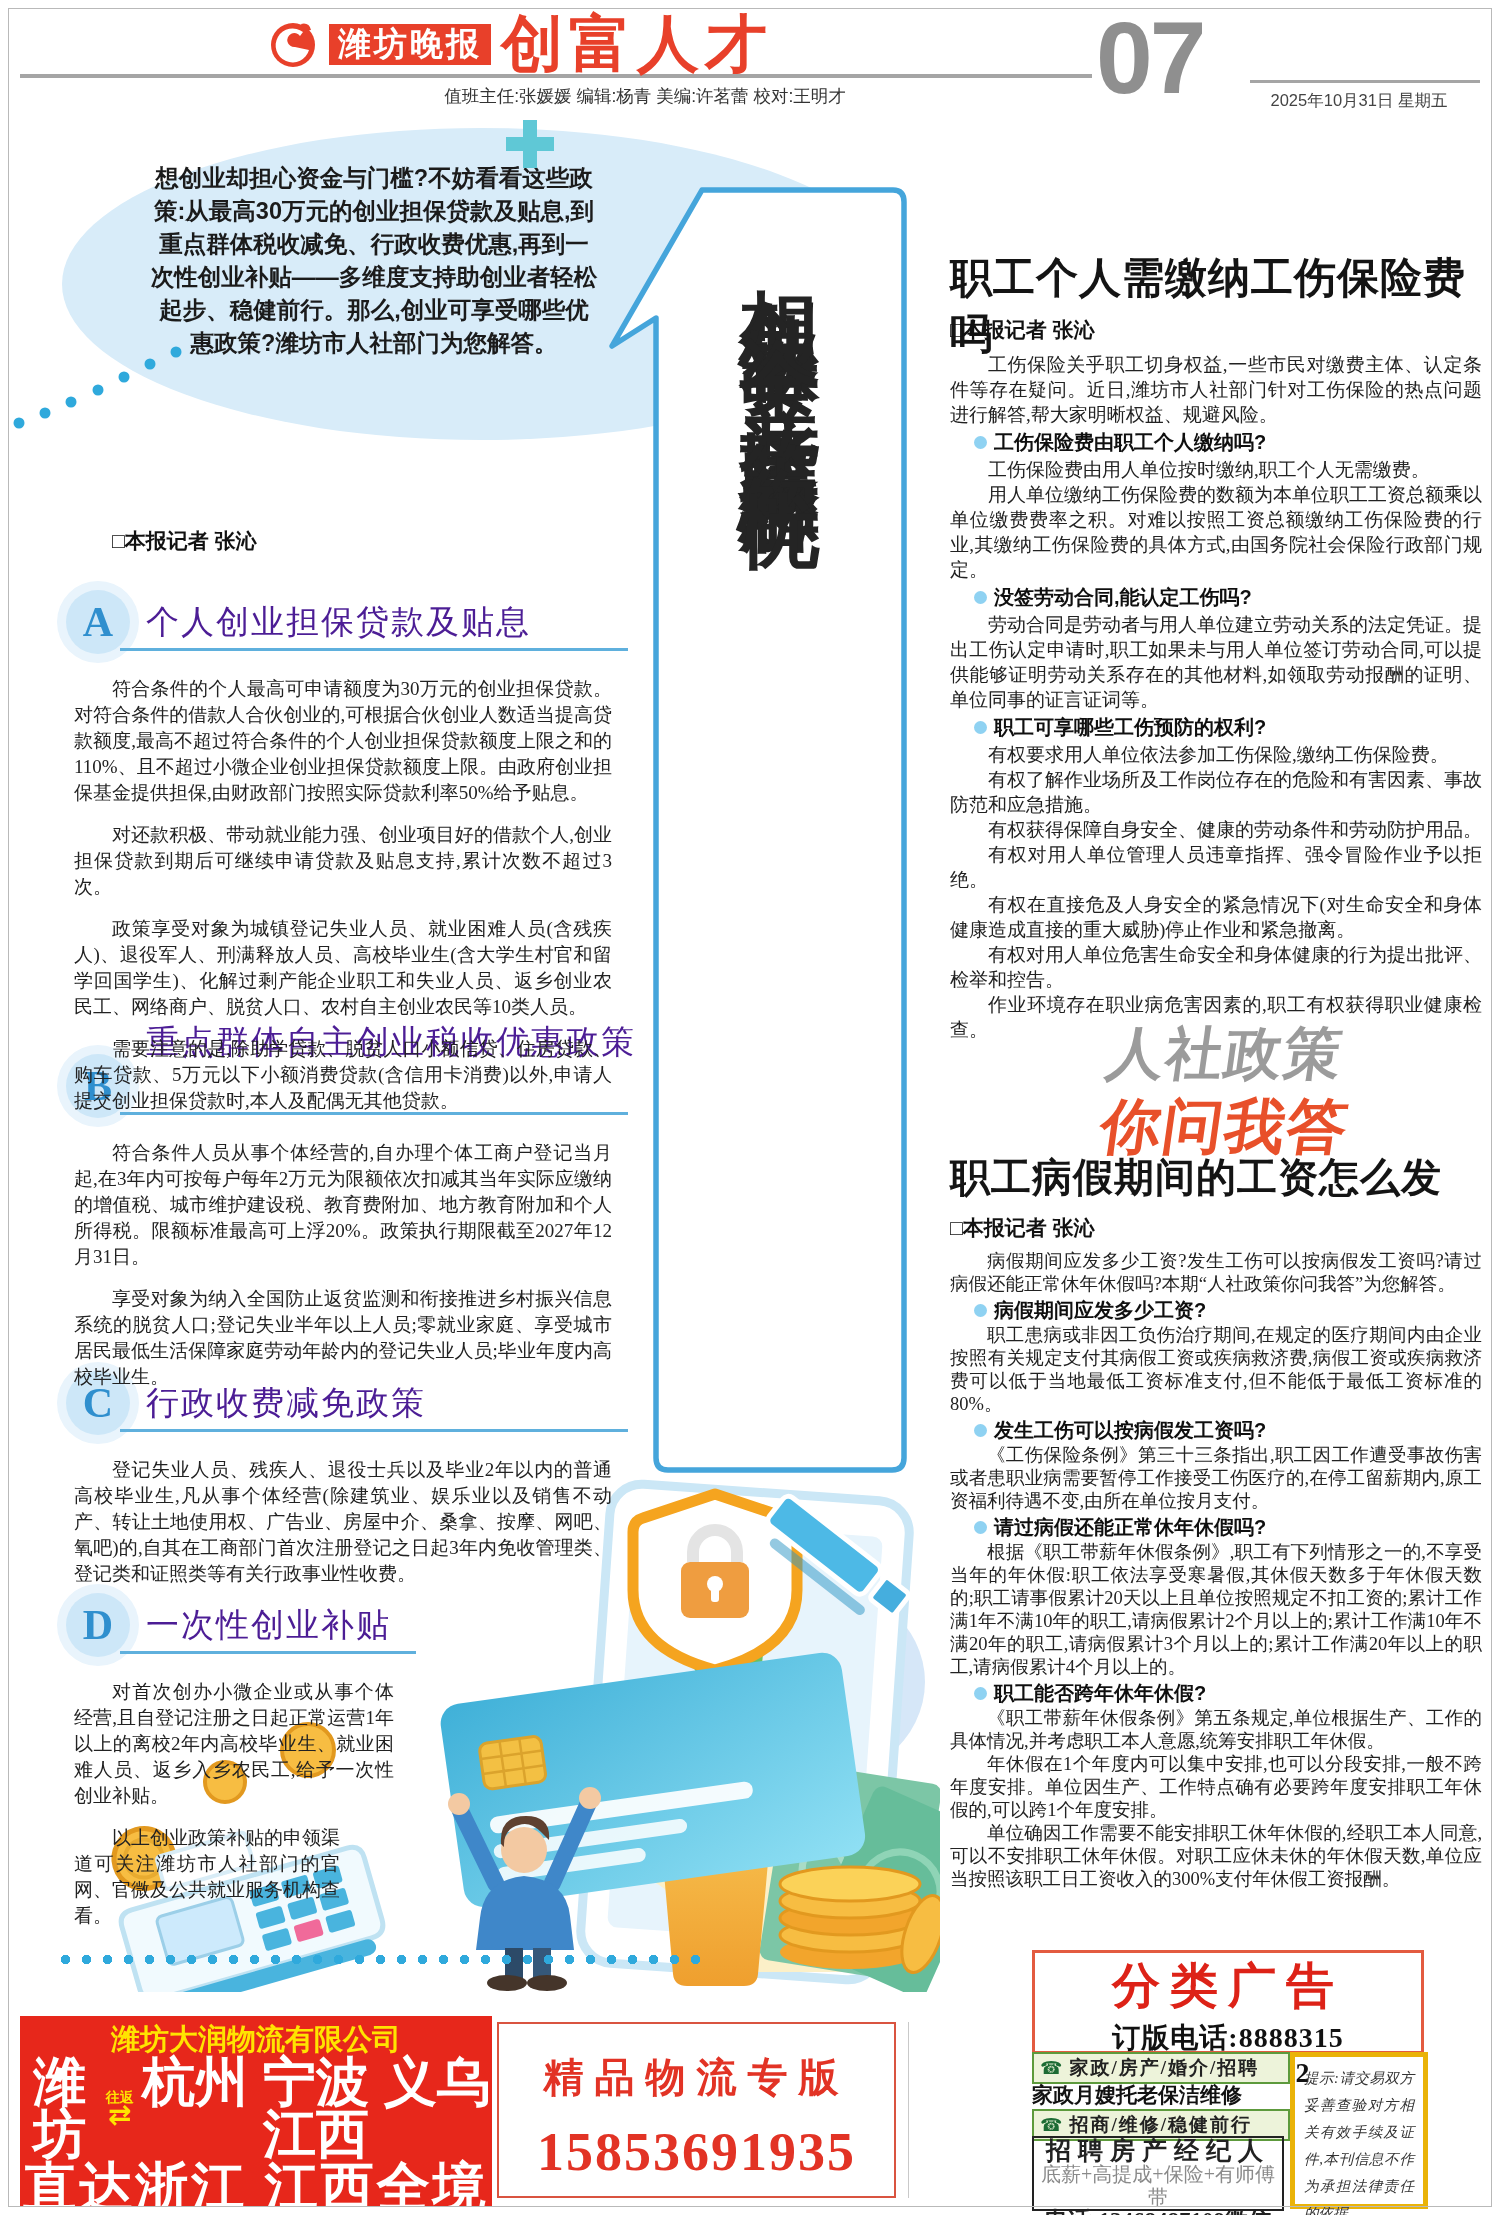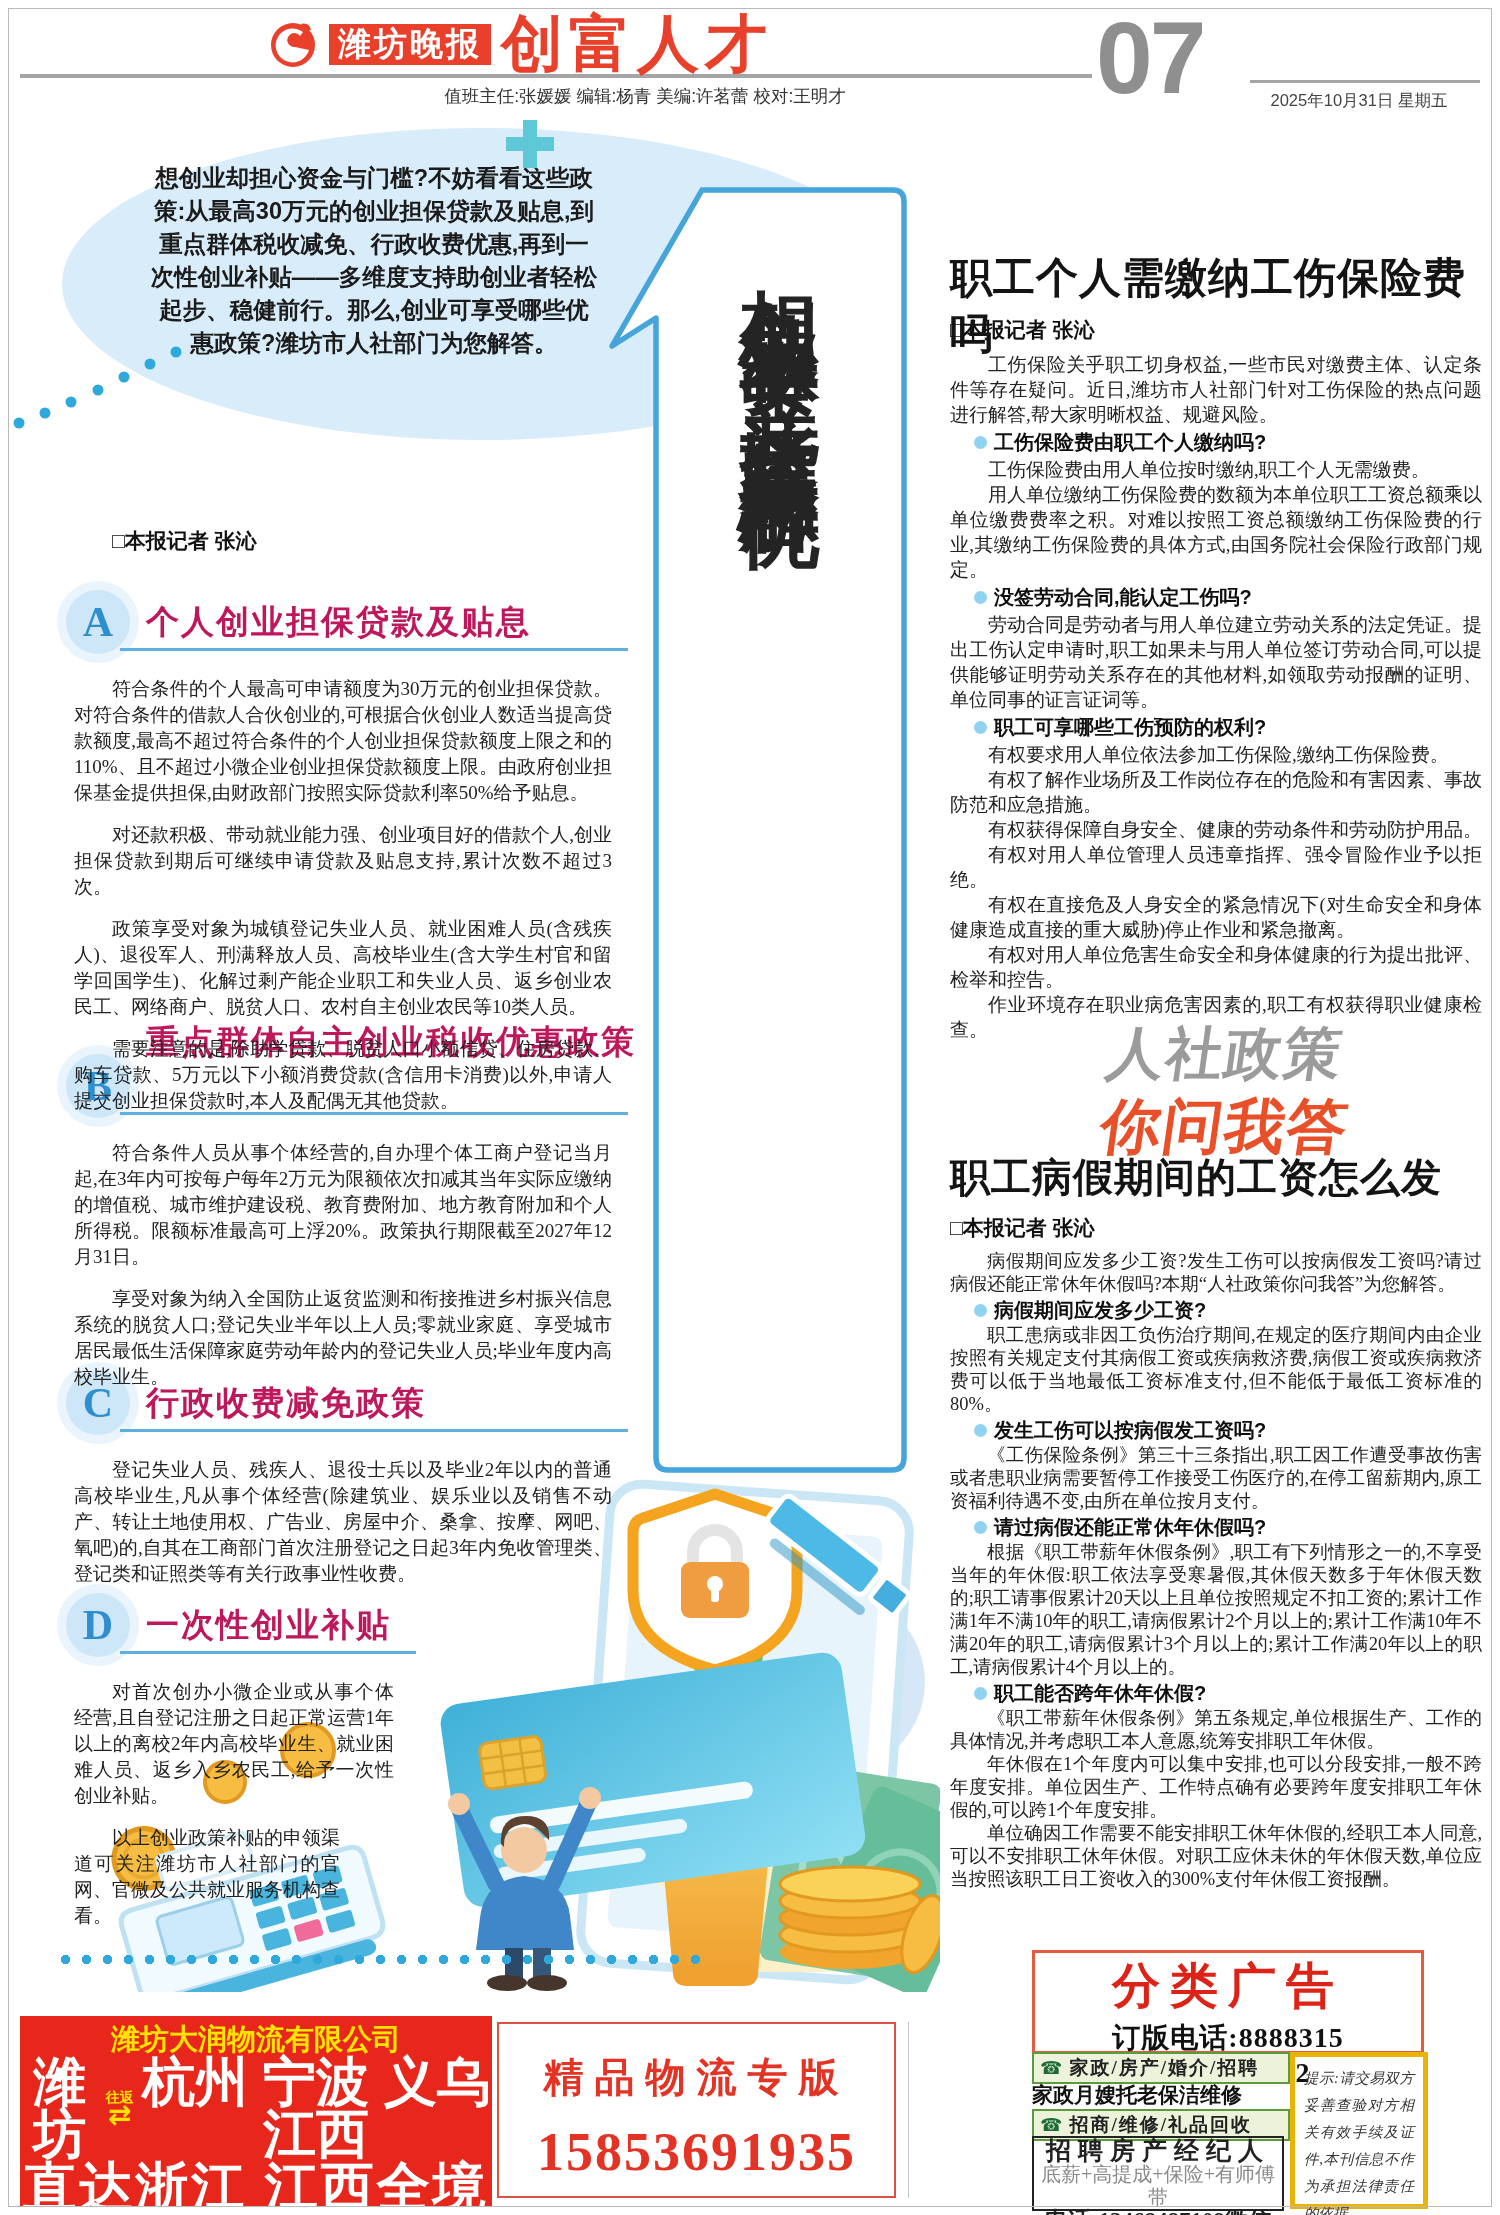--- a/index.html
+++ b/index.html
@@ -23,21 +23,21 @@
              text-align:center;z-index:2;font-family:"Liberation Sans","DejaVu Sans",sans-serif;}
   .plus{left:506px;top:120px;width:48px;height:48px;z-index:6;}
   .plus i{position:absolute;background:#5fc8d6;}
   .plus i.h{left:0;top:17px;width:48px;height:14px;}
   .plus i.v{left:17px;top:0;width:14px;height:48px;}
   .byline{font-weight:bold;font-size:21px;color:#111;z-index:2;font-family:"Liberation Sans","DejaVu Sans",sans-serif;}
   
   .sec-circle{width:64px;height:64px;border-radius:50%;background:#cde7f8;box-shadow:0 0 0 9px #e9f4fc;
               display:flex;align-items:center;justify-content:center;z-index:2;}
   .sec-circle span{font-size:42px;font-weight:bold;color:#2f8fce;font-family:"Liberation Serif",serif;}
-  .sec-title{font-size:33px;color:#be185d;letter-spacing:2px;z-index:2;font-weight:700;}
+  .sec-title{font-size:33px;color:#4c1d95;letter-spacing:2px;z-index:2;font-weight:400;}
   .sec-rule{height:3px;background:#5fb0dd;z-index:2;}
   .sec-body{font-size:19px;line-height:26px;text-align:justify;z-index:3;}
   .sec-body p{margin:16px;text-indent:2em;}
   
   .vtitle-wrap{left:656px;top:224px;width:248px;height:1242px;display:flex;justify-content:center;z-index:6;}
   .vtitle{writing-mode:vertical-rl;text-orientation:upright;font-family:"DejaVu Sans","Liberation Sans",sans-serif;
           font-weight:900;font-size:80px;color:#242424;letter-spacing:12px;line-height:1;}
   .vtitle .seg2{margin-top:46px;}
   
   .dotline{left:55px;top:1954px;width:648px;height:11px;z-index:3;
@@ -321,21 +321,21 @@
     <div class="cl-title">分类广告</div>
     <div class="cl-phone">订版电话:8888315  13953667072</div>
   </div>
   <div class="abs gbanner" style="left:1032px;top:2052px;">
     <span class="tel">☎</span>
     <span class="txt">家政/房产/婚介/招聘</span>
   </div>
   <div class="abs hk-line">家政月嫂托老保洁维修8600137</div>
   <div class="abs gbanner" style="left:1032px;top:2109px;">
     <span class="tel">☎</span>
-    <span class="txt">招商/维修/礼品回收</span>
+    <span class="txt">招商/维修/稳健前行</span>
   </div>
   <div class="abs job-box">
     <div class="job1">招聘房产经纪人</div>
     <div class="job2">底薪+高提成+保险+有师傅带</div>
     <div class="job3">电话:13468487109微信</div>
   </div>
   <div class="abs notice">提示:请交易双方妥善查验对方相关有效手续及证件,本刊信息不作为承担法律责任的依据。</div>
 
   <div class="abs red-ad">
     <div class="red-co">潍坊大润物流有限公司</div>

